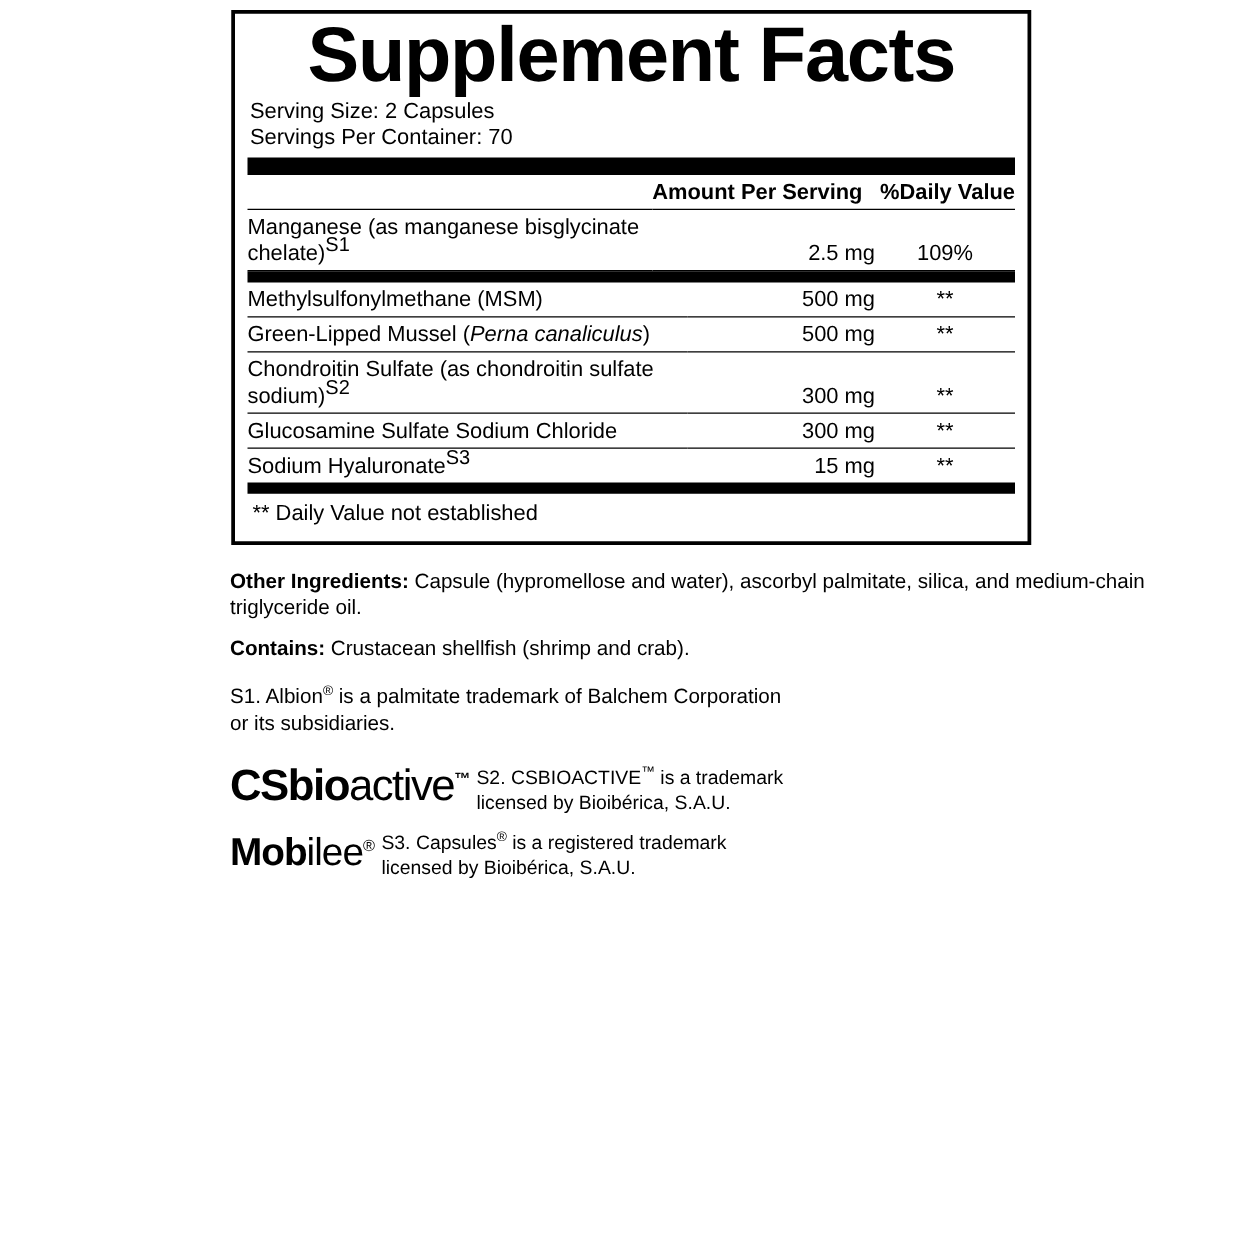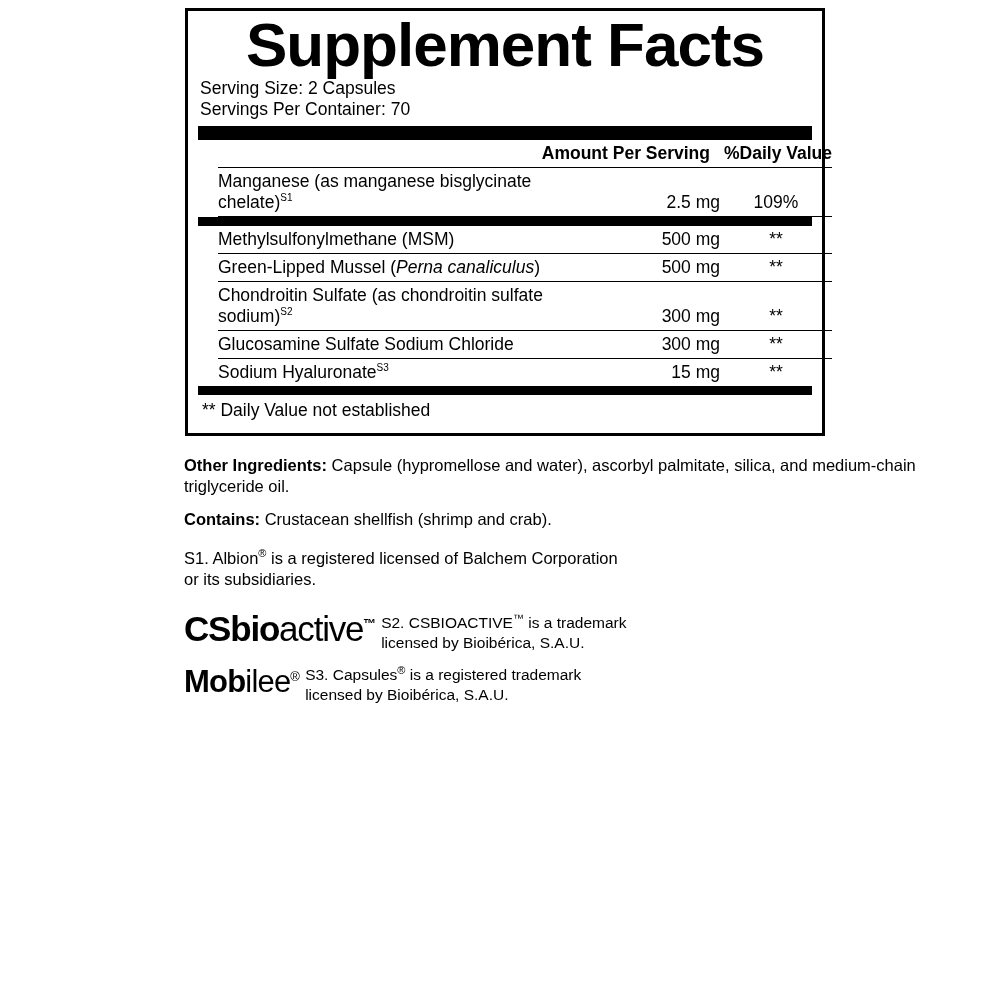--- a/index.html
+++ b/index.html
@@ -52,21 +52,20 @@
   }
   .rule-mid {
     height: 9px;
     background: #000;
   }
 
   table.facts {
     width: 100%;
     border-collapse: collapse;
     font-size: 17.5px;
-    margin-left: 20px;
   }
   table.facts td {
     padding: 3px 0 3px 0;
     vertical-align: bottom;
   }
   table.facts tr.rowline td {
     border-bottom: 1.4px solid #000;
   }
   td.name {
     text-align: left;
@@ -91,21 +90,21 @@
   .hdr td.amt {
     text-align: right;
     padding-right: 10px;
   }
   .hdr td.dv {
     text-align: right;
     padding-left: 0;
   }
 
   sup {
-    font-size: 10px;
+    font-size: 16px;
     vertical-align: super;
     line-height: 0;
   }
 
   .ital { font-style: italic; }
 
   .footnote {
     font-size: 17.5px;
     padding: 5px 0 6px 4px;
   }
@@ -248,21 +247,21 @@
     <b>Other Ingredients:</b>
     <span>Capsule (hypromellose and water), ascorbyl palmitate, silica, and medium-chain triglyceride oil.</span>
   </p>
 
   <p style="margin-top:12px;">
     <b>Contains:</b>
     <span>Crustacean shellfish (shrimp and crab).</span>
   </p>
 
   <div class="trademark-note">
-    <span>S1. Albion</span><span class="reg">®</span><span> is a registered licensed of Balchem Corporation</span><br>
+    <span>S1. Albion</span><span class="reg">®</span><span> is a palmitate trademark of Balchem Corporation</span><br>
     <span>or its subsidiaries.</span>
   </div>
 
   <div class="tm-block">
     <div class="tm-line">
       <div class="brand-cs"><span>CSbio</span><span class="light">active</span><span class="tm">™</span></div>
       <div class="tm-text">
         <span>S2. CSBIOACTIVE</span><span class="sm">™</span><span> is a trademark</span><br>
         <span>licensed by Bioibérica, S.A.U.</span>
       </div>

